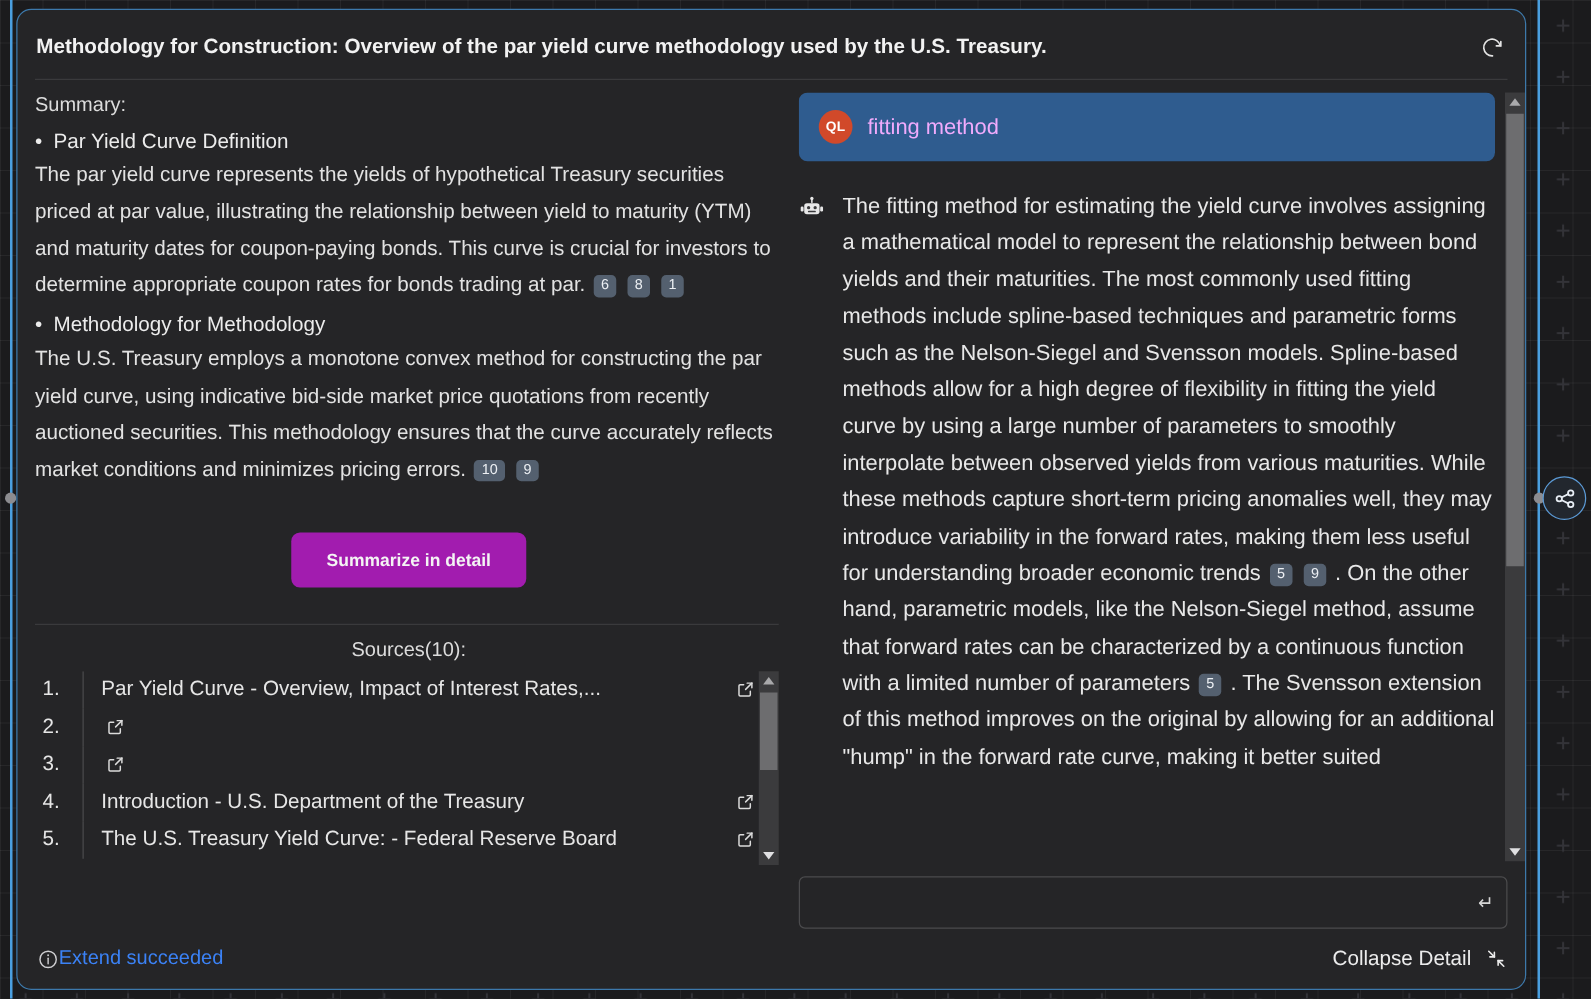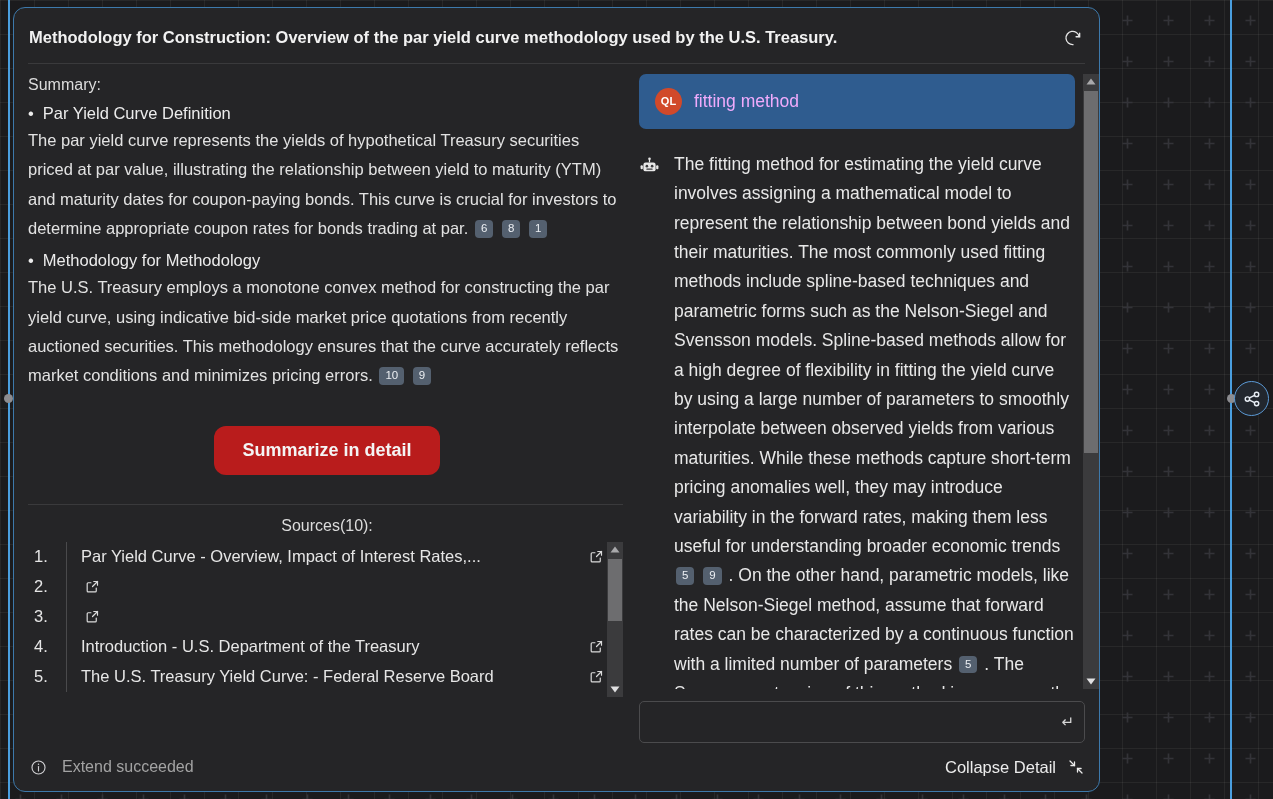--- a/index.html
+++ b/index.html
@@ -50,21 +50,21 @@
     border-radius: 50%;
     background: #22272e;
     border: 1.5px solid #5b9ad6;
     display: flex; align-items: center; justify-content: center;
   }
 
   
   .panel {
     position: absolute;
     left: 13px; top: 7px;
-    width: 1087px; height: 785px;
+    width: 1208px; height: 785px;
     background: #252527;
     border: 1.5px solid #3d79ab;
     border-radius: 12px;
     display: flex;
     flex-direction: column;
     overflow: hidden;
   }
 
   
   .panel-header {
@@ -152,26 +152,26 @@
     min-width: 13px;
     text-align: center;
   }
 
   .summarize-wrap {
     display: flex;
     justify-content: center;
     margin: 27px 0 0 0;
   }
   .summarize-btn {
-    background: #b91c1c;
+    background: #a21caf;
     color: #f4f4f4;
-    font-size: 18px;
+    font-size: 14px;
     font-weight: bold;
     border: none;
-    border-radius: 12px;
+    border-radius: 7px;
     padding: 14px 28px;
     font-family: "Liberation Sans", sans-serif;
   }
 
   .sources-rule {
     height: 1px;
     background: #3a3a3c;
     margin: 29px 0 0 0;
     width: 595px;
   }
@@ -332,23 +332,23 @@
   .panel-footer {
     flex: 0 0 auto;
     height: 48px;
     display: flex;
     align-items: center;
     padding: 0 14px 0 16px;
   }
   .status-text {
     display: flex;
     align-items: center;
-    gap: 15px;
+    gap: 0;
     font-size: 16px;
-    color: #a3a3a3;
+    color: #3b82f6;
   }
   .footer-spacer { flex: 1 1 auto; }
   .collapse-btn {
     display: flex;
     align-items: center;
     gap: 11px;
     font-size: 16.5px;
     color: #ececec;
   }
   svg { display: block; }

